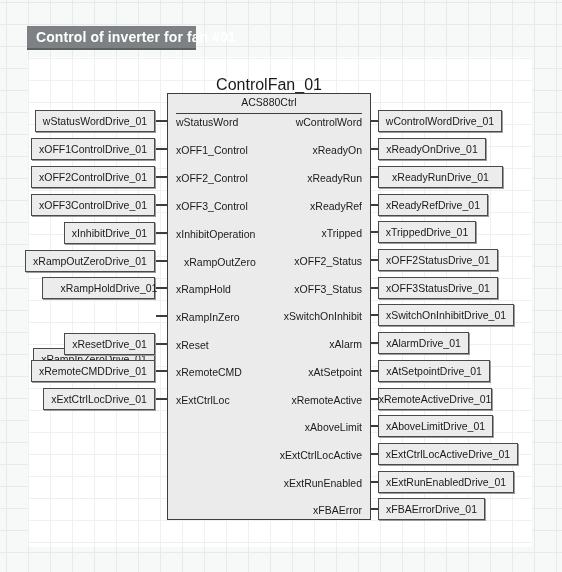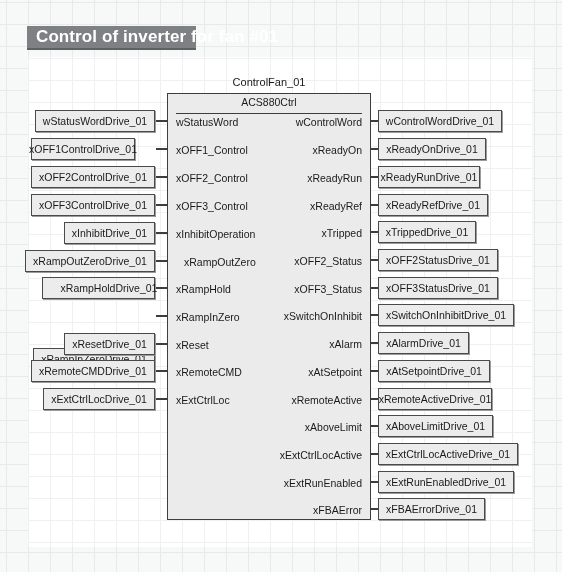--- a/index.html
+++ b/index.html
@@ -47,34 +47,34 @@
     top: 26px;
     width: 169px;
     height: 24px;
     background: #7d8183;
     border-bottom: 2px solid #5d6163;
     box-sizing: border-box;
     display: flex;
     align-items: center;
     padding-left: 9px;
     color: #ffffff;
-    font-size: 17px;
+    font-size: 14px;
     font-weight: bold;
     letter-spacing: 0.1px;
     white-space: nowrap;
   }
 
   
   #fb-instance {
     position: absolute;
     left: 167px;
     top: 76px;
     width: 204px;
     text-align: center;
-    font-size: 11px;
+    font-size: 16px;
     color: #1a1a1a;
     white-space: nowrap;
   }
   #fb {
     position: absolute;
     left: 167px;
     top: 93px;
     width: 204px;
     height: 427px;
     background: #ebebeb;
@@ -174,35 +174,35 @@
         <div class="port out" style="top: 300px;">xRemoteActive</div>
         <div class="port out" style="top: 327px;">xAboveLimit</div>
         <div class="port out" style="top: 355px;">xExtCtrlLocActive</div>
         <div class="port out" style="top: 383px;">xExtRunEnabled</div>
         <div class="port out" style="top: 410px;">xFBAError</div>
       </div>
   </div>
 
   <div id="left-vars">
       <div class="vbox" style="top: 110px; left: 35px; width: 120px;">wStatusWordDrive_01</div>
-      <div class="vbox" style="top: 138px; left: 31px; width: 104px;">xOFF1ControlDrive_01</div>
+      <div class="vbox" style="top: 138px; left: 31px; width: 124px;">xOFF1ControlDrive_01</div>
       <div class="vbox" style="top: 166px; left: 31px; width: 124px;">xOFF2ControlDrive_01</div>
       <div class="vbox" style="top: 194px; left: 31px; width: 124px;">xOFF3ControlDrive_01</div>
       <div class="vbox" style="top: 222px; left: 64px; width: 91px;">xInhibitDrive_01</div>
       <div class="vbox" style="top: 250px; left: 25px; width: 130px;">xRampOutZeroDrive_01</div>
       <div class="vbox" style="top: 277px; left: 42px; width: 113px; padding-left: 28px;">xRampHoldDrive_01</div>
       <div class="vbox" style="top: 305px; left: 33px; width: 122px; margin-top: 43px;">xRampInZeroDrive_01</div>
       <div class="vbox" style="top: 333px; left: 64px; width: 91px;">xResetDrive_01</div>
       <div class="vbox" style="top: 360px; left: 31px; width: 124px; text-align: center;">xRemoteCMDDrive_01</div>
       <div class="vbox" style="top: 388px; left: 43px; width: 112px;">xExtCtrlLocDrive_01</div>
     </div>
   <div id="right-vars">
       <div class="vbox" style="top: 110px; left: 378px; width: 124px;">wControlWordDrive_01</div>
       <div class="vbox" style="top: 138px; left: 378px; width: 108px;">xReadyOnDrive_01</div>
-      <div class="vbox" style="top: 166px; left: 378px; width: 102px;">xReadyRunDrive_01</div>
+      <div class="vbox" style="top: 166px; left: 378px; width: 125px;">xReadyRunDrive_01</div>
       <div class="vbox" style="top: 194px; left: 378px; width: 110px;">xReadyRefDrive_01</div>
       <div class="vbox" style="top: 221px; left: 378px; width: 98px;">xTrippedDrive_01</div>
       <div class="vbox" style="top: 249px; left: 378px; width: 120px;">xOFF2StatusDrive_01</div>
       <div class="vbox" style="top: 277px; left: 378px; width: 120px;">xOFF3StatusDrive_01</div>
       <div class="vbox" style="top: 304px; left: 378px; width: 136px;">xSwitchOnInhibitDrive_01</div>
       <div class="vbox" style="top: 332px; left: 378px; width: 91px;">xAlarmDrive_01</div>
       <div class="vbox" style="top: 360px; left: 378px; width: 112px;">xAtSetpointDrive_01</div>
       <div class="vbox" style="top: 388px; left: 378px; width: 114px;">xRemoteActiveDrive_01</div>
       <div class="vbox" style="top: 415px; left: 378px; width: 115px;">xAboveLimitDrive_01</div>
       <div class="vbox" style="top: 443px; left: 378px; width: 140px;">xExtCtrlLocActiveDrive_01</div>

